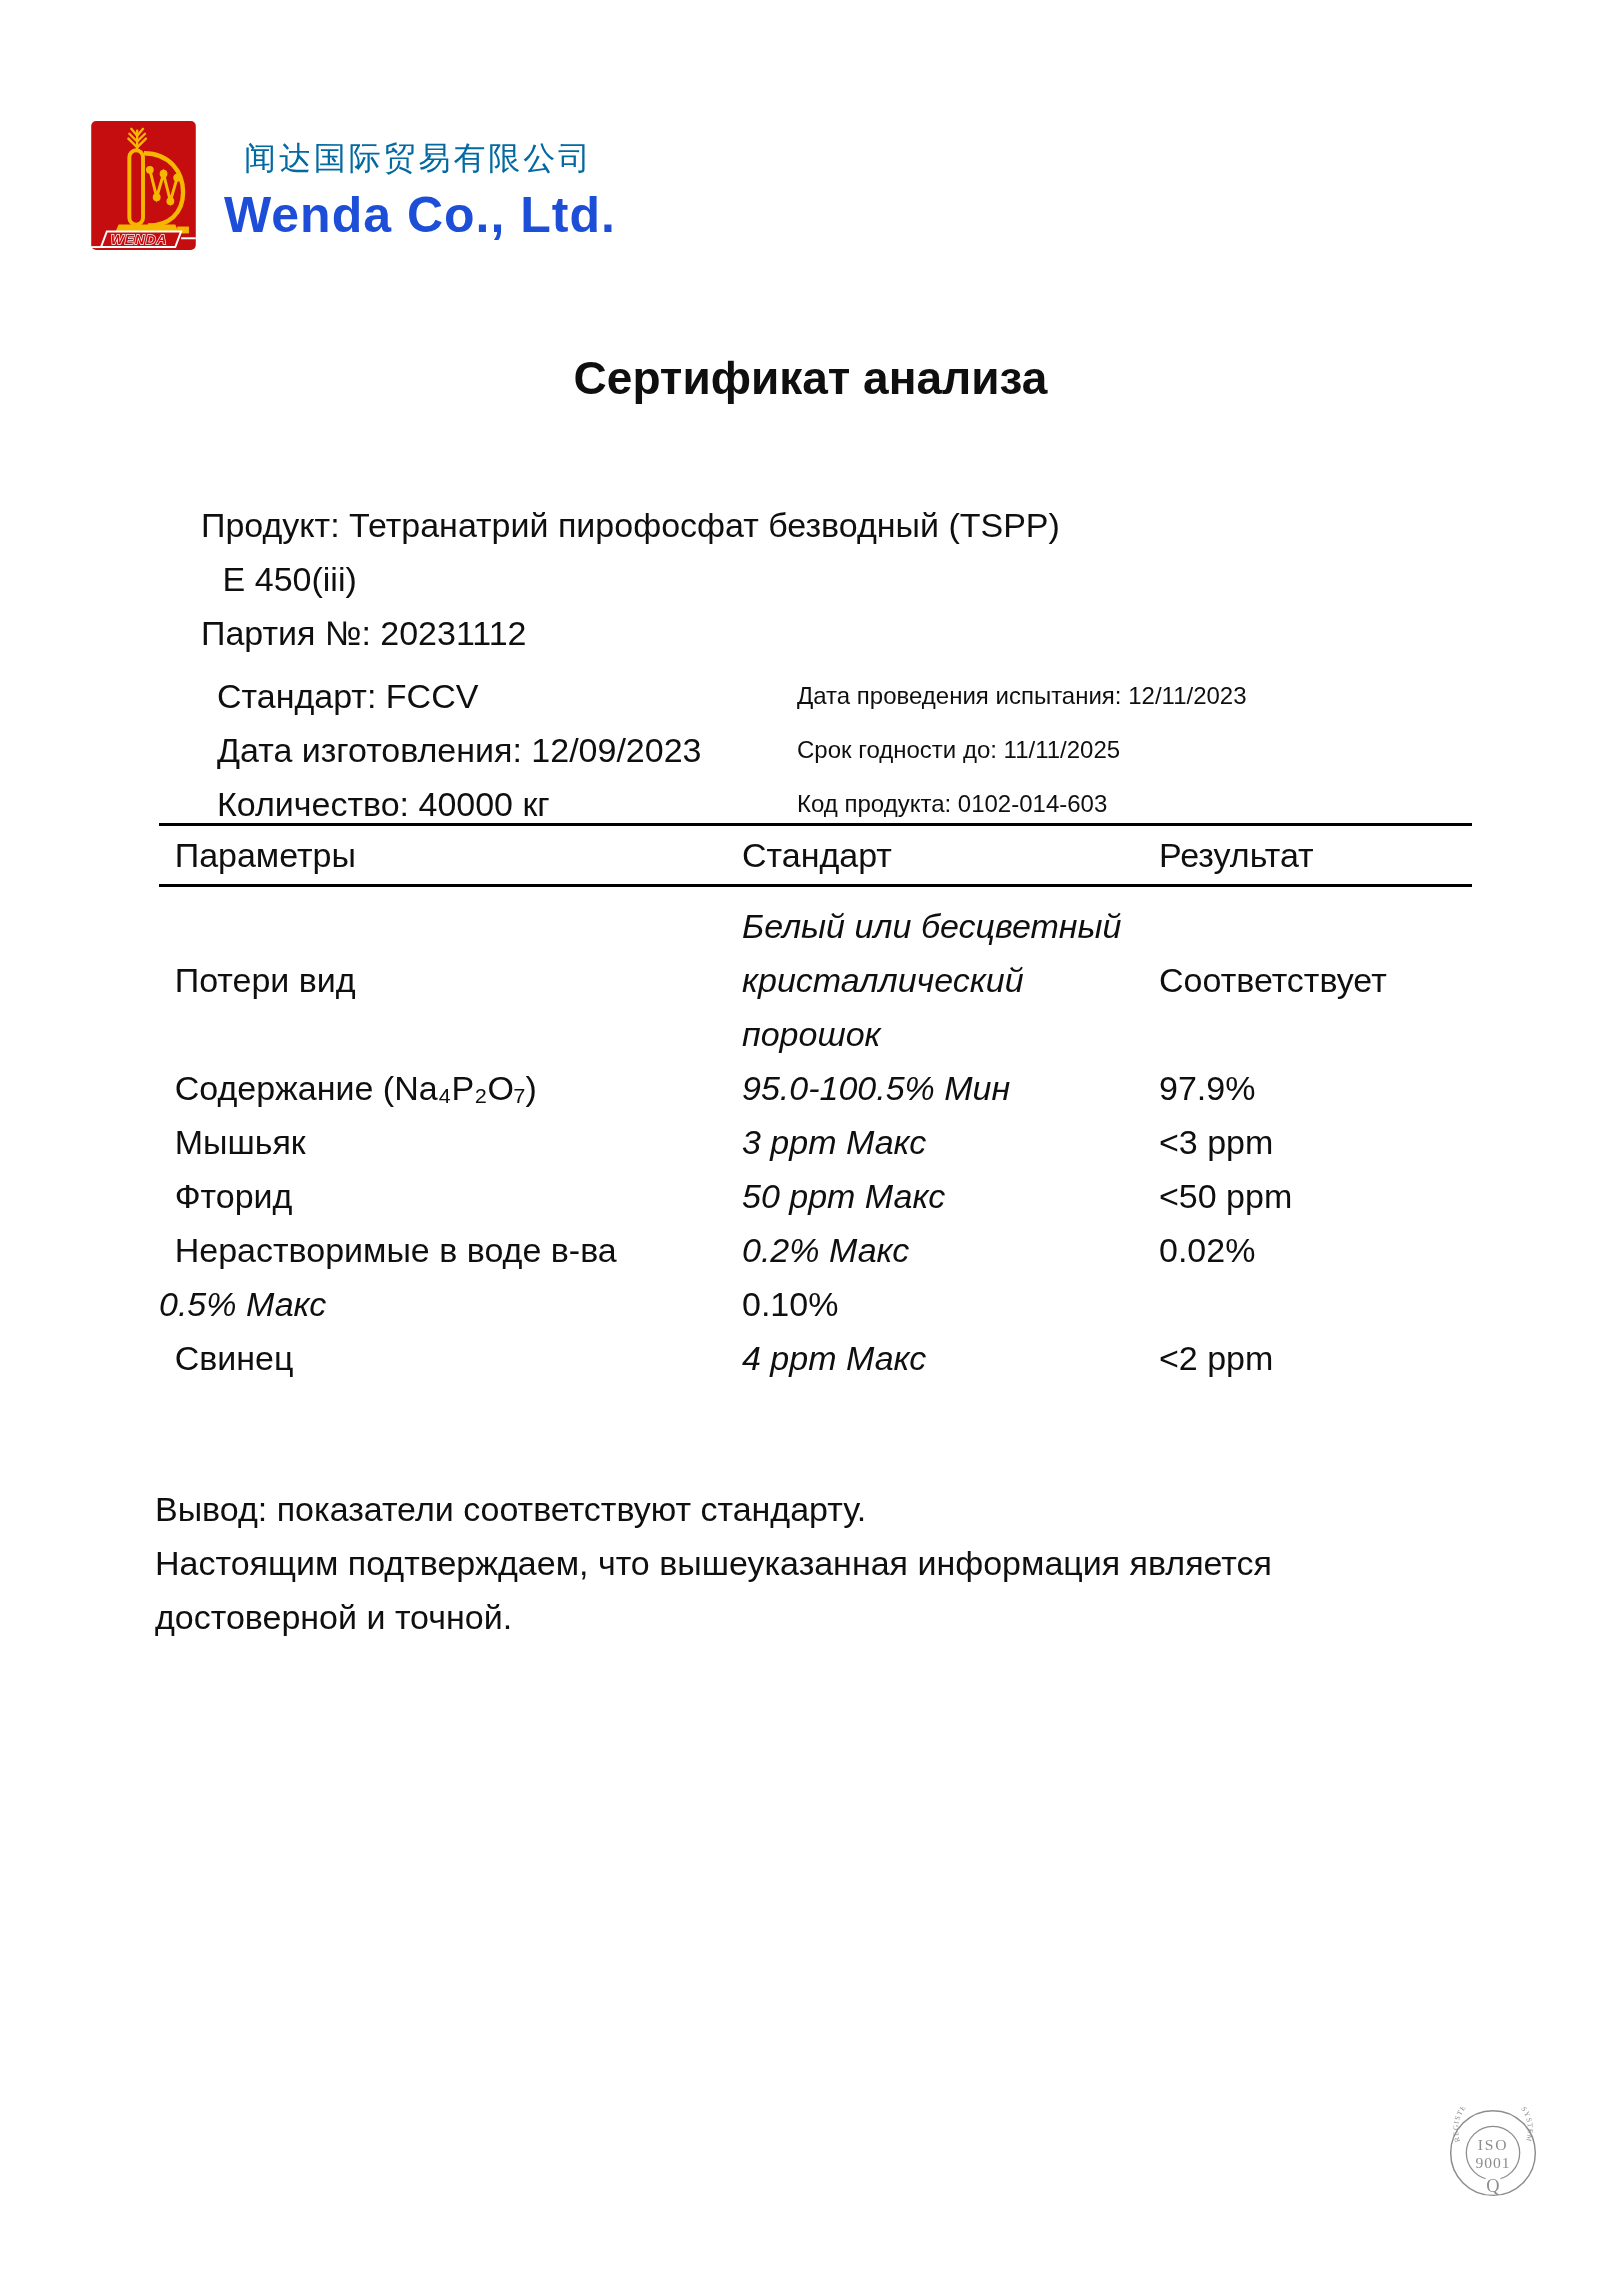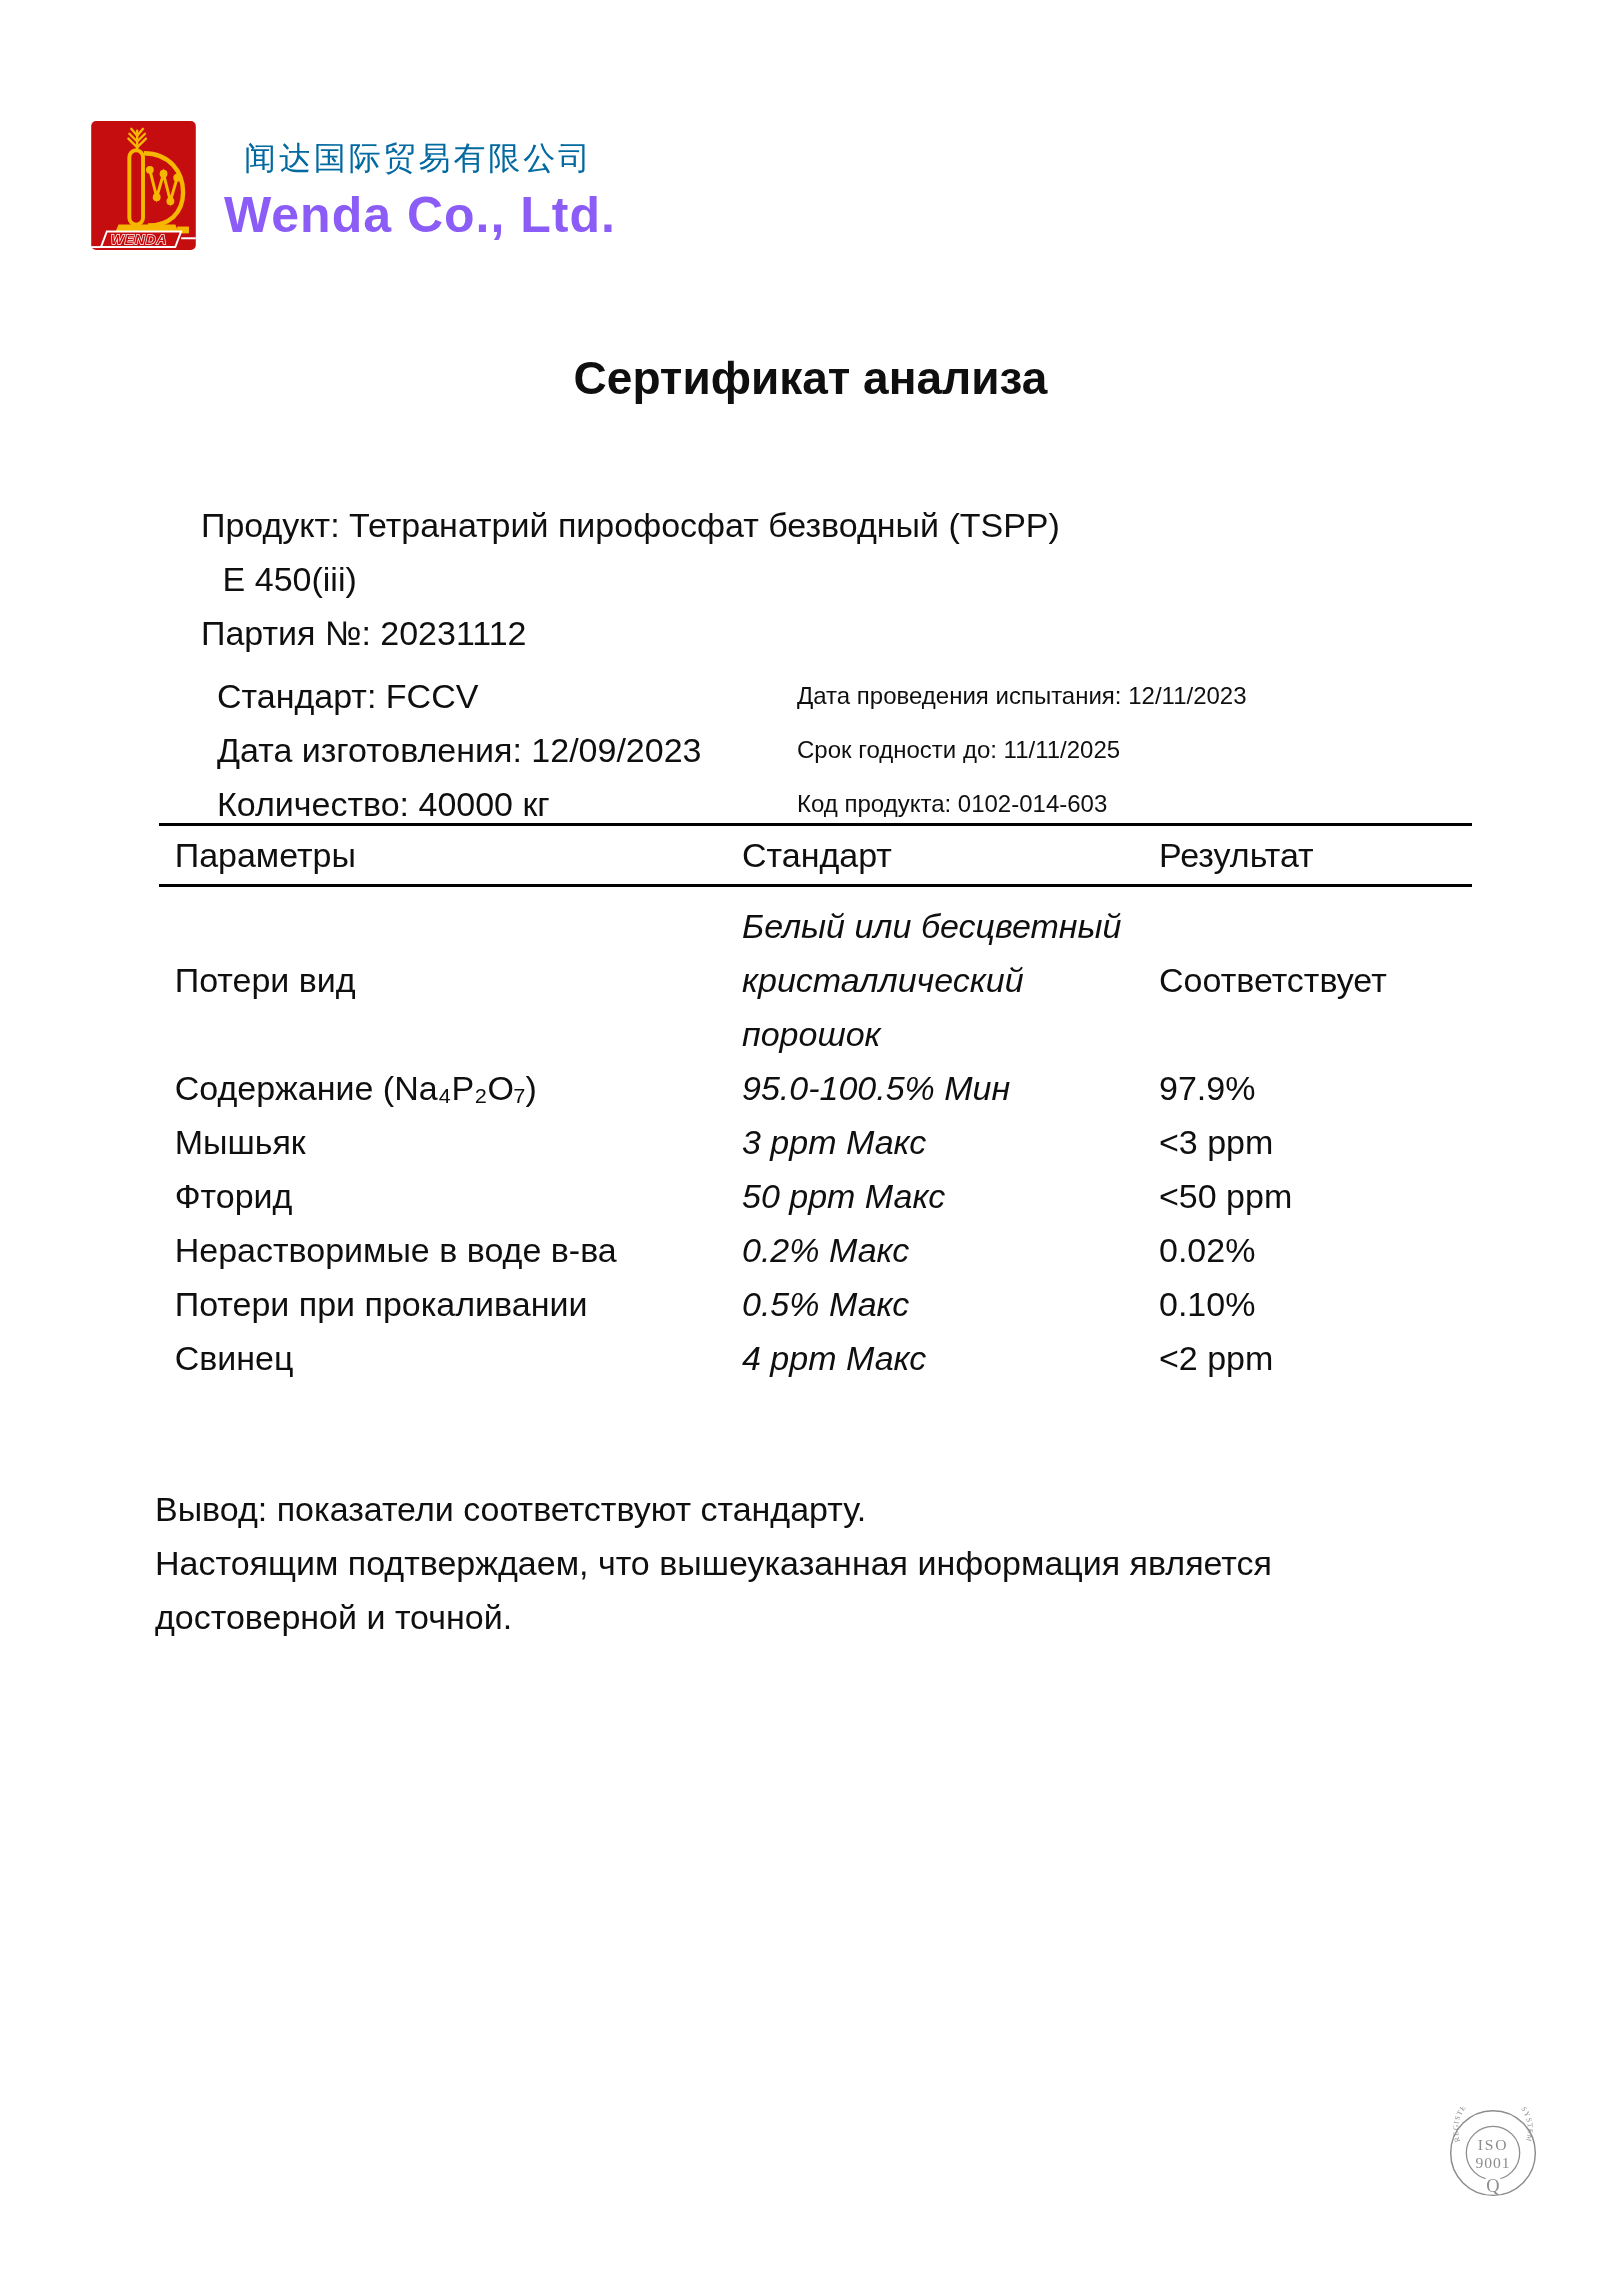--- a/index.html
+++ b/index.html
@@ -7,21 +7,21 @@
   .page {
     position:relative; width:1621px; height:2293px; background:#ffffff;
     margin:0 auto; overflow:hidden;
     font-family:"Liberation Sans","DejaVu Sans",sans-serif;
     color:#0f0f0f;
   }
 
   
   .logo-svg { position:absolute; left:91px; top:121px; width:105px; height:129px; }
   .company-cn { position:absolute; left:244px; top:137px; font-size:32px; letter-spacing:2.9px; color:#0369a1; white-space:pre; }
-  .company-en { position:absolute; left:224px; top:186px; font-size:50px; font-weight:bold; color:#8b5cf6; letter-spacing:1px; white-space:pre; }
+  .company-en { position:absolute; left:224px; top:186px; font-size:50px; font-weight:bold; color:#1d4ed8; letter-spacing:1px; white-space:pre; }
 
   
   .doc-title { position:absolute; left:0; top:351px; width:100%; text-align:center; font-size:46px; font-weight:bold; }
 
   
   .product-block { position:absolute; left:201px; top:498px; font-size:34px; line-height:54px; }
   .product-line2 { padding-left:21.6px; }
   .details-left  { position:absolute; left:201px; top:669px; font-size:34px; line-height:54px;margin-left:16px; }
   .details-right { position:absolute; left:797px; top:669px; font-size:24px; line-height:54px; }
 
@@ -138,21 +138,20 @@
           <div class="cell param">Фторид</div>
           <div class="cell standard">50 ppm Макс</div>
           <div class="cell result">&lt;50 ppm</div>
         </div>
         <div class="trow">
           <div class="cell param">Нерастворимые в воде в-ва</div>
           <div class="cell standard">0.2% Макс</div>
           <div class="cell result">0.02%</div>
         </div>
         <div class="trow">
-          <div class="cell param">Потери при прокаливании</div>
           <div class="cell standard">0.5% Макс</div>
           <div class="cell result">0.10%</div>
         </div>
         <div class="trow">
           <div class="cell param">Свинец</div>
           <div class="cell standard">4 ppm Макс</div>
           <div class="cell result">&lt;2 ppm</div>
         </div>
       </div>
   </div>

